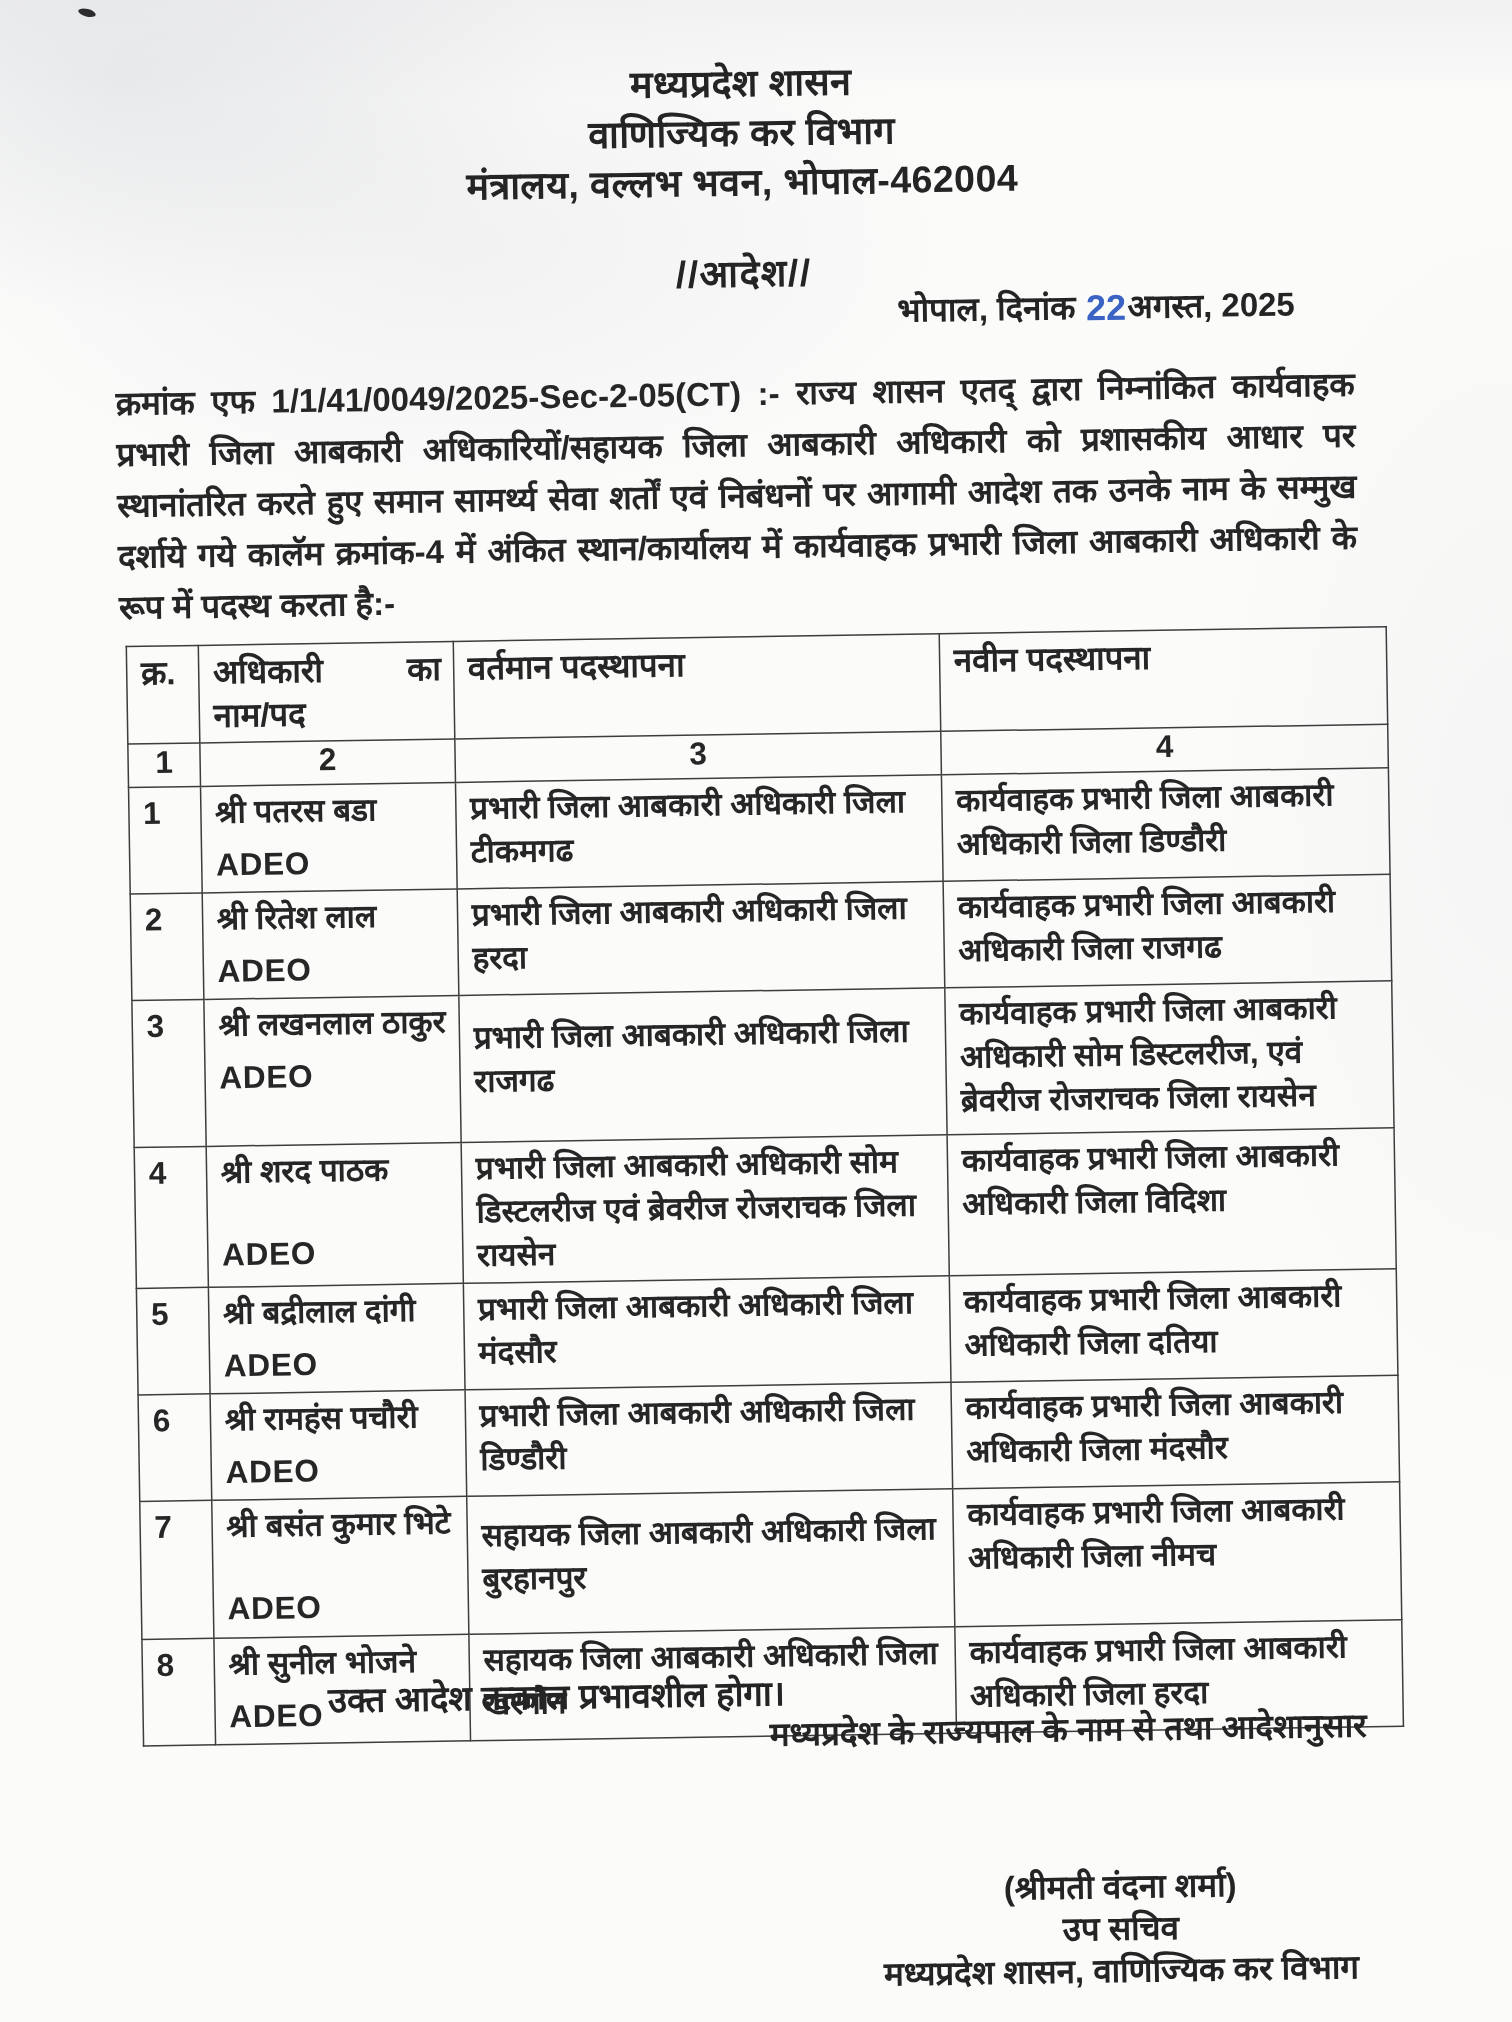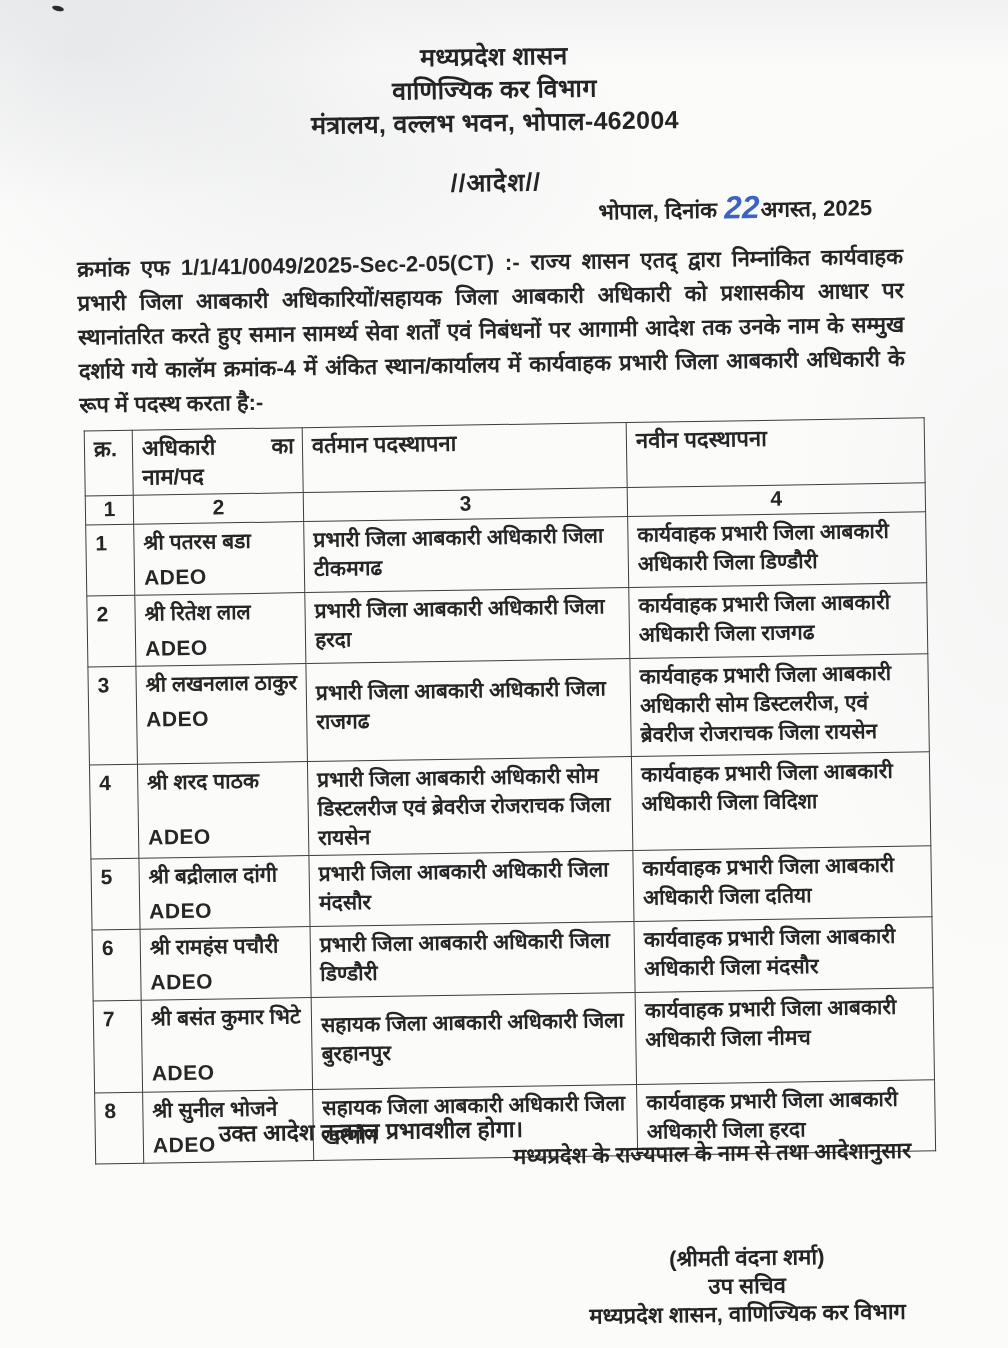--- a/index.html
+++ b/index.html
@@ -36,21 +36,21 @@
   }
   .order-title {
     position:absolute; top:164px; left:0; width:100%;
     text-align:center; font-size:25px; font-weight:700; letter-spacing:1px;
   }
   .date-line {
     position:absolute; top:192px; left:606px; white-space:nowrap;
     font-size:22px; font-weight:600;
   }
   .hand-date {
-    color:#3a63c4; font-weight:700; font-size:32px; font-style:italic;
+    color:#3a63c4; font-weight:700; font-size:24px; 
     display:inline-block; transform:translateY(1px); padding:0 1px;text-align:center;
   }
   .para {
     position:absolute; top:246px; left:84px; width:826px;
     font-size:22px; line-height:34px; font-weight:600;
     text-align:justify; color:#262626;
   }
   table.order-table {
     position:absolute; top:424px; left:88px; width:840px;
     border-collapse:collapse; table-layout:fixed;

